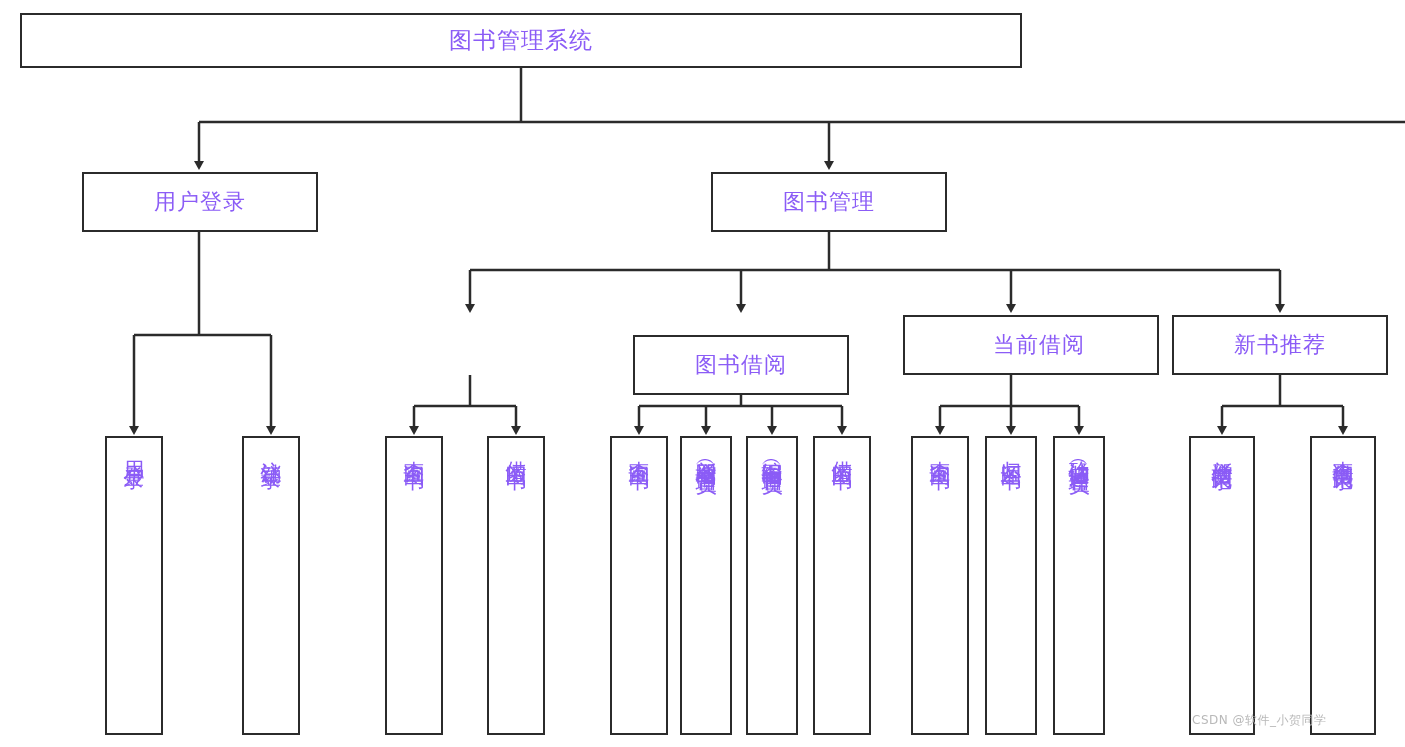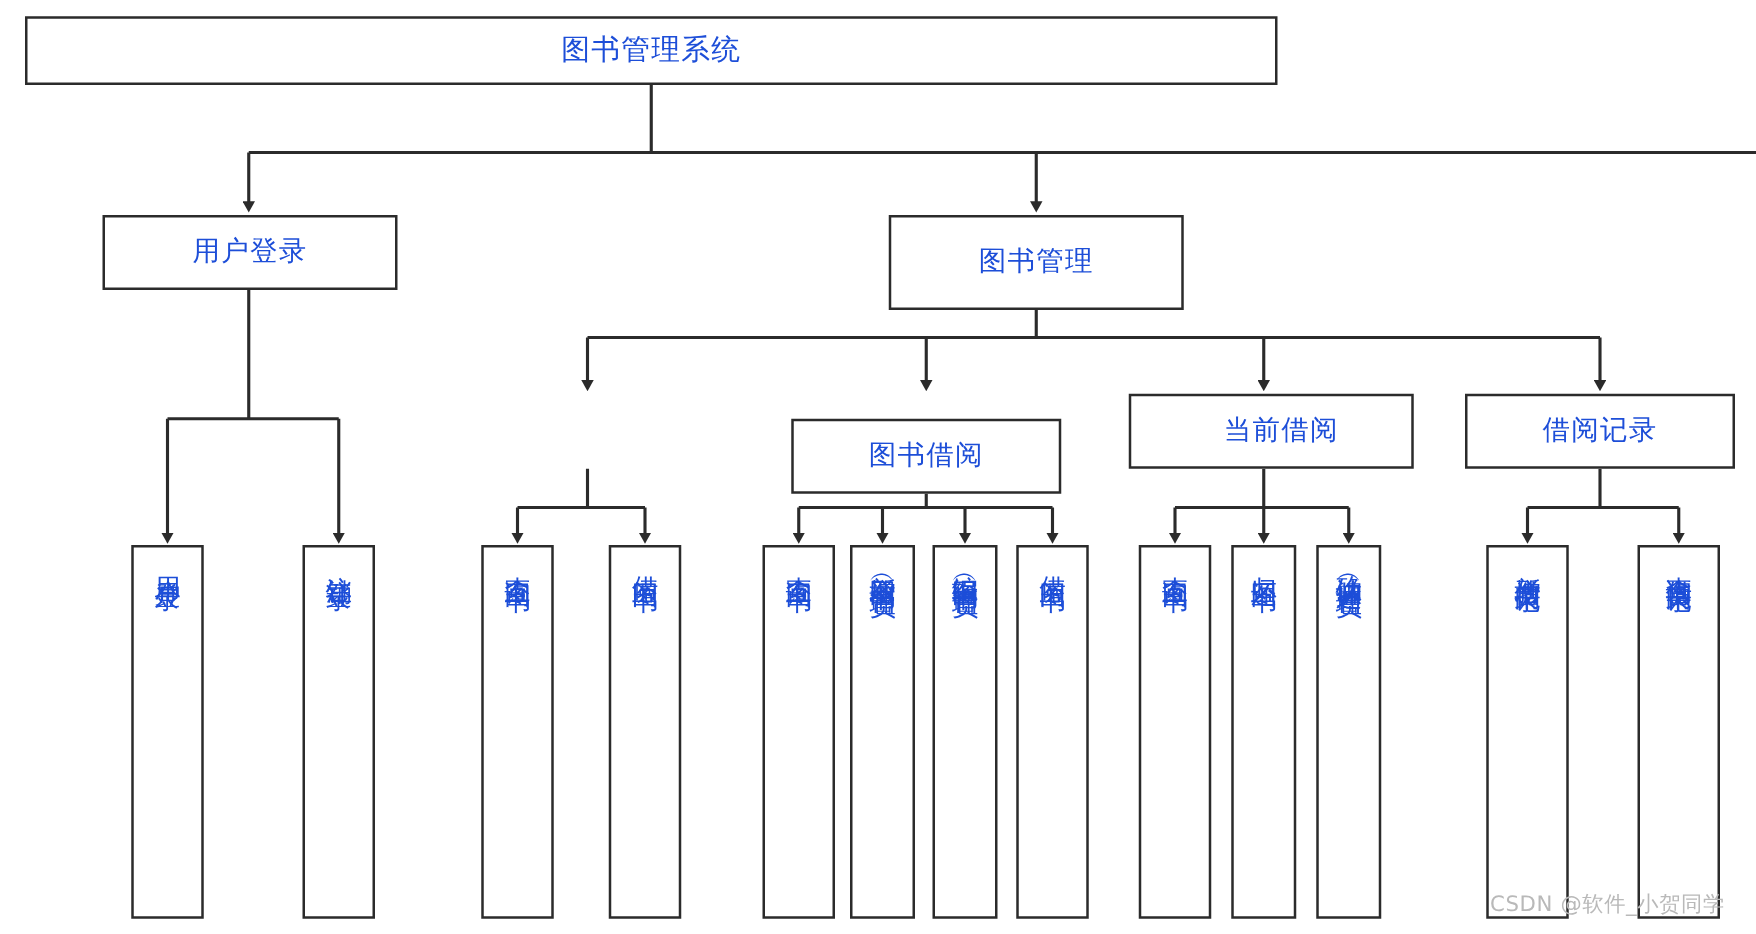--- a/index.html
+++ b/index.html
@@ -27,21 +27,21 @@
     pointer-events: none;
   }
   .node {
     position: absolute;
     box-sizing: border-box;
     border: 2.5px solid #2b2b2b;
     background: #ffffff;
     display: flex;
     align-items: center;
     justify-content: center;
-    color: #1d4ed8;
+    color: #8b5cf6;
   }
   .node.horiz .label {
     writing-mode: horizontal-tb;
     font-size: 22px;
     line-height: 1.1;
     letter-spacing: 1px;
     white-space: nowrap;
   }
   .node.vert {
     align-items: flex-start;
@@ -59,21 +59,21 @@
   .node.vert.tall .label {
     letter-spacing: 2px;
   }
   .node.root .label {
     font-size: 23px;
   }
   #watermark {
     position: absolute;
     left: 1192px;
     top: 712px;
-    font-size: 17px;
+    font-size: 12px;
     color: #b9b9b9;
     letter-spacing: 0.5px;
     white-space: nowrap;
     font-family: "DejaVu Sans", "Liberation Sans", sans-serif;
   }
 </style>
 </head>
 <body>
 
 <div id="canvas">
@@ -128,32 +128,32 @@
     </g>
   </svg>
 
   <div class="node horiz root" style="left:20px; top:13px; width:1002px; height:55px;">
     <span class="label">图书管理系统</span>
   </div>
 
   <div class="node horiz" style="left:82px; top:172px; width:236px; height:60px;">
     <span class="label">用户登录</span>
   </div>
-  <div class="node horiz" style="left:711px; top:172px; width:236px; height:76px;">
+  <div class="node horiz" style="left:711px; top:172px; width:236px; height:60px;">
     <span class="label">图书管理</span>
   </div>
 
   <div class="node horiz" style="left:633px; top:315px; width:216px; height:60px;margin-top:20px;">
     <span class="label">图书借阅</span>
   </div>
-  <div class="node horiz" style="left:903px; top:315px; width:228px; height:60px;padding-left:16px;">
+  <div class="node horiz" style="left:903px; top:315px; width:256px; height:60px;padding-left:16px;">
     <span class="label">当前借阅</span>
   </div>
   <div class="node horiz" style="left:1172px; top:315px; width:216px; height:60px;">
-    <span class="label">借阅记录</span>
+    <span class="label">新书推荐</span>
   </div>
 
   <div class="node vert" style="left:105px; top:436px; width:58px; height:299px;">
     <span class="label">用户登录</span>
   </div>
   <div class="node vert" style="left:242px; top:436px; width:58px; height:299px;">
     <span class="label">注销登录</span>
   </div>
 
   <div class="node vert" style="left:385px; top:436px; width:58px; height:299px;">

